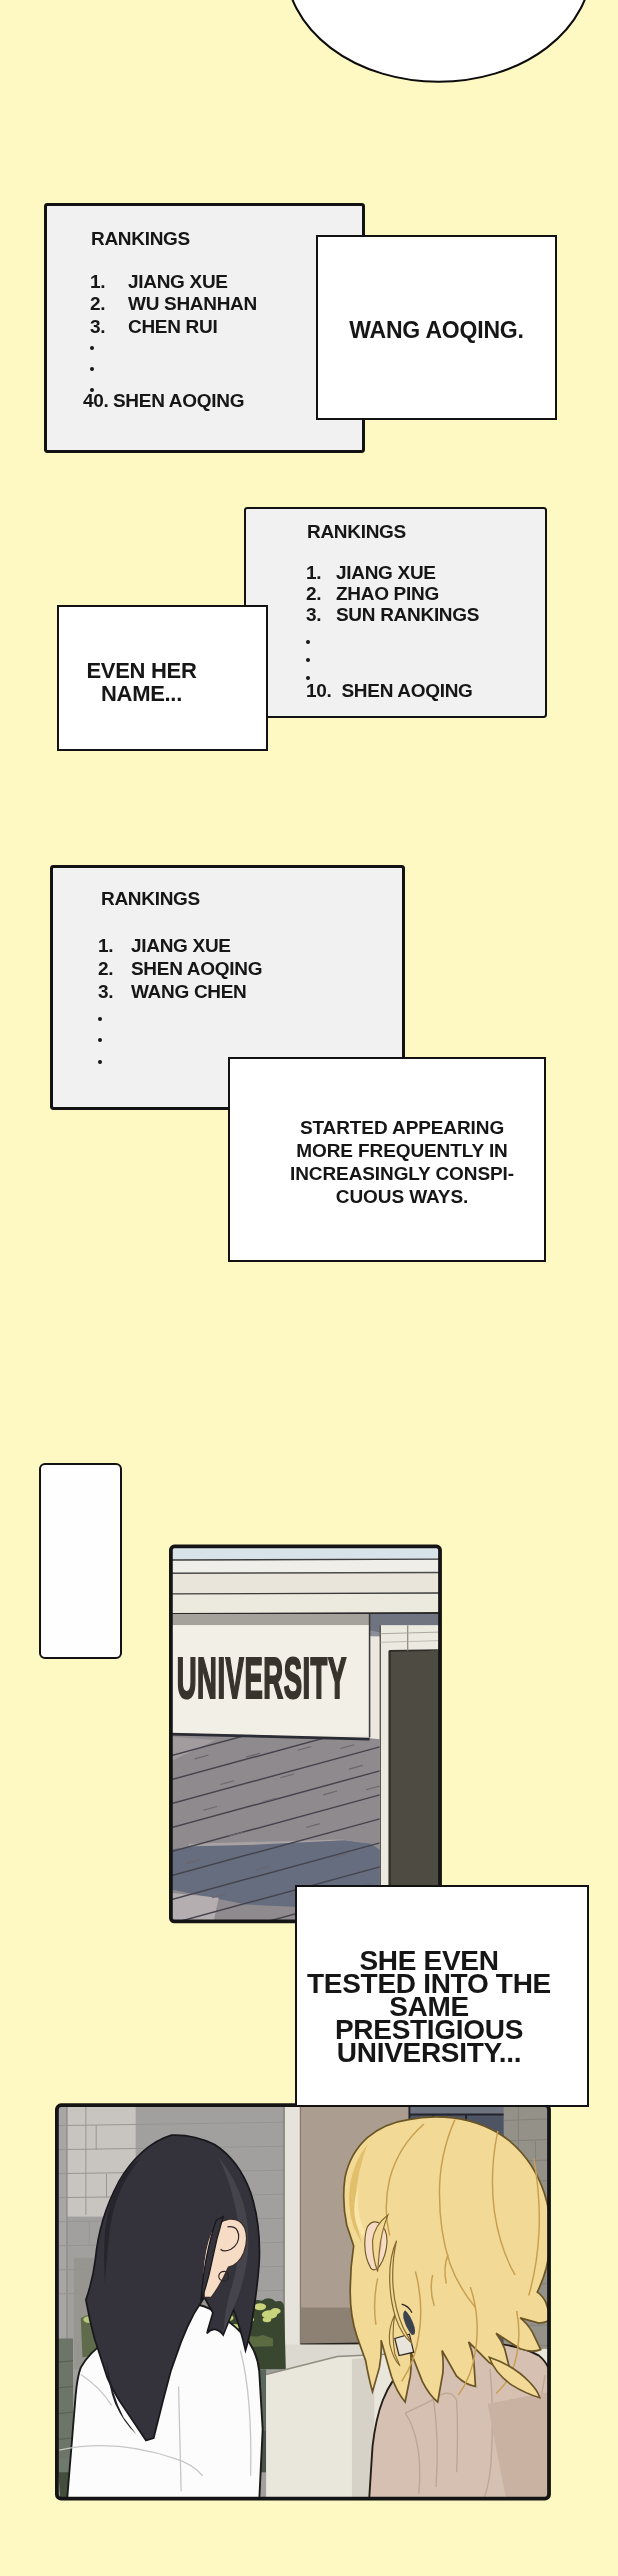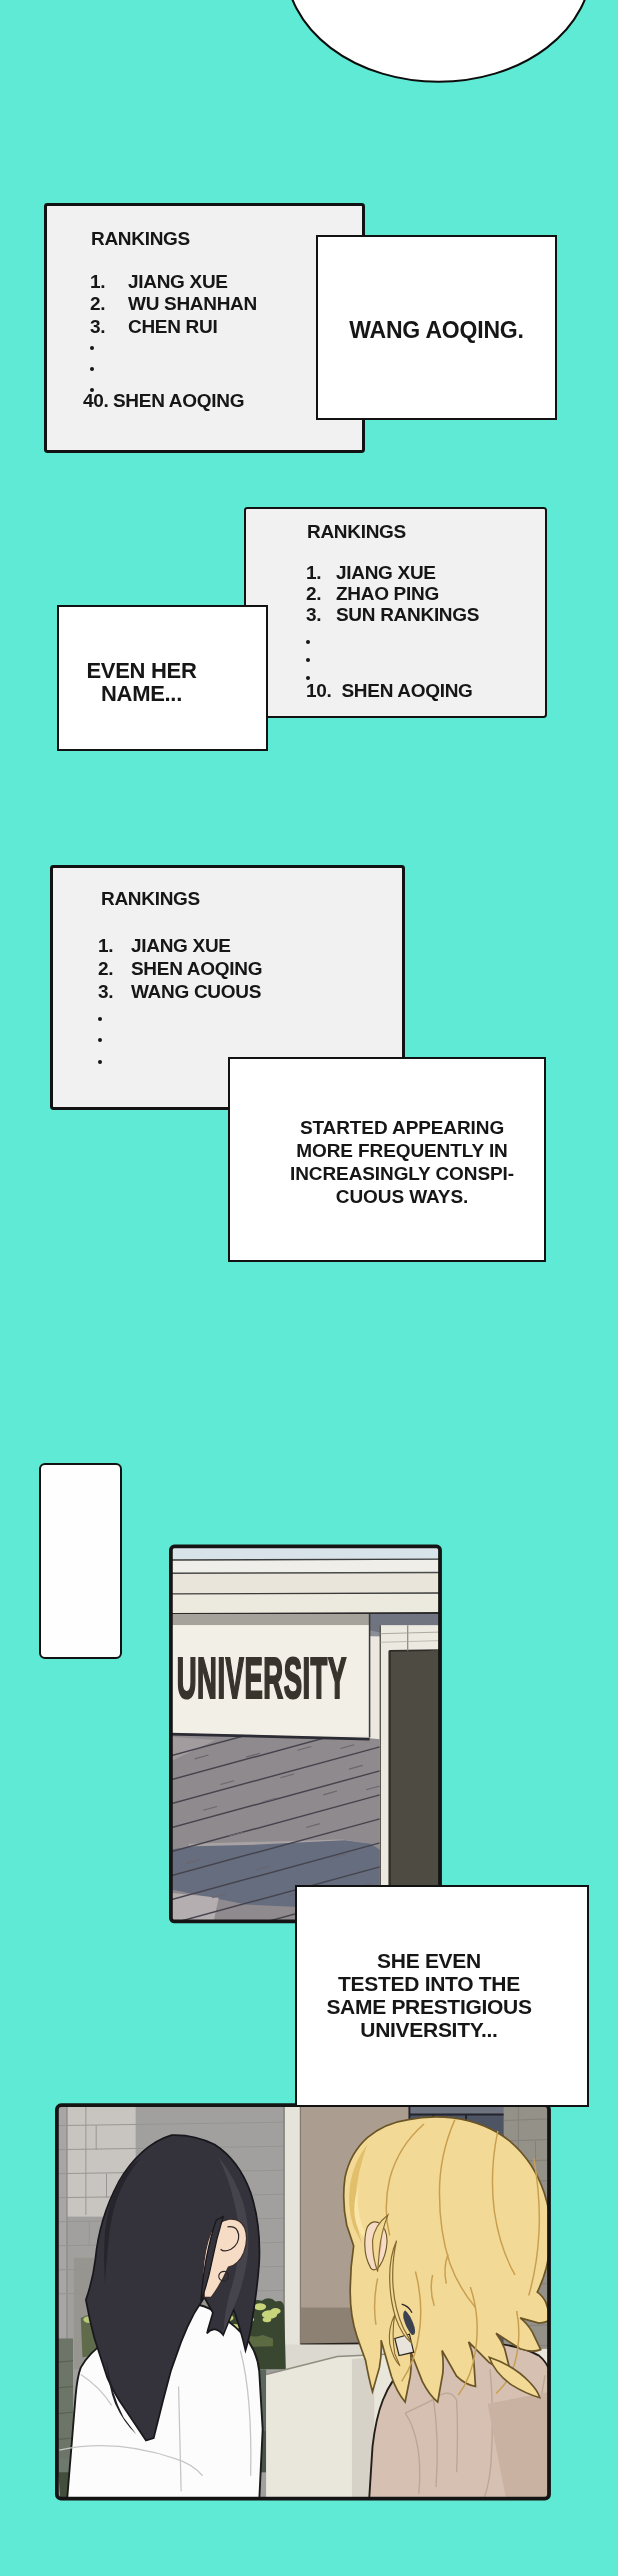--- a/index.html
+++ b/index.html
@@ -1,15 +1,15 @@
 <!DOCTYPE html>
 <html style="font-size:13.7px"><head><meta charset="utf-8">
 <style>
 html,body{margin:0;padding:0;}
-#page{position:relative;width:618px;height:2576px;background:#5eead4;overflow:hidden;font-family:"Liberation Sans",sans-serif;}
+#page{position:relative;width:618px;height:2576px;background:#fef9c3;overflow:hidden;font-family:"Liberation Sans",sans-serif;}
 .box{position:absolute;box-sizing:border-box;}
 .t{position:absolute;white-space:nowrap;font-weight:bold;color:#161616;line-height:1;}
 .ctr{position:absolute;text-align:center;font-weight:bold;color:#161616;}
 svg{position:absolute;display:block;}
 </style></head><body>
 <div id="page">
 <svg style="left:0;top:0" width="618" height="112" viewBox="0 0 720 130">
 <ellipse cx="511" cy="-40" rx="178" ry="135" fill="#ffffff" stroke="#0c0c0c" stroke-width="2.4"></ellipse>
 </svg>
 <div class="box" style="left:44px;top:203px;width:321px;height:250px;background:#f1f1f1;border:3px solid #121212;border-radius:3.4px;"></div>
@@ -41,21 +41,21 @@
     <div class="t" style="left:306px;top:681px;font-size:19px;letter-spacing:-0.3px;">10.&nbsp; SHEN AOQING</div>
     <div class="box" style="left:57px;top:605px;width:211px;height:146px;background:#ffffff;border:2px solid #121212;"></div>
 <div class="ctr" style="left:57px;top:659px;width:169px;font-size:22px;letter-spacing:-0.3px;line-height:23px;">EVEN HER<br>NAME...</div>
 <div class="box" style="left:50px;top:865px;width:355px;height:245px;background:#f1f1f1;border:3px solid #121212;border-radius:3.4px;"></div>
 <div class="t" style="left:101px;top:889px;font-size:19px;letter-spacing:-0.3px;">RANKINGS</div>
     <div class="t" style="left:98px;top:936px;font-size:19px;letter-spacing:-0.3px;">1.</div>
     <div class="t" style="left:131px;top:936px;font-size:19px;letter-spacing:-0.3px;">JIANG XUE</div>
     <div class="t" style="left:98px;top:959px;font-size:19px;letter-spacing:-0.3px;">2.</div>
     <div class="t" style="left:131px;top:959px;font-size:19px;letter-spacing:-0.3px;">SHEN AOQING</div>
     <div class="t" style="left:98px;top:982px;font-size:19px;letter-spacing:-0.3px;">3.</div>
-    <div class="t" style="left:131px;top:982px;font-size:19px;letter-spacing:-0.3px;">WANG CUOUS</div>
+    <div class="t" style="left:131px;top:982px;font-size:19px;letter-spacing:-0.3px;">WANG CHEN</div>
     <div style="position:absolute;left:98px;top:1017px;width:4.3px;height:4.3px;border-radius:50%;background:#161616"></div>
     <div style="position:absolute;left:98px;top:1038px;width:4.3px;height:4.3px;border-radius:50%;background:#161616"></div>
     <div style="position:absolute;left:98px;top:1060px;width:4.3px;height:4.3px;border-radius:50%;background:#161616"></div>
     <div class="box" style="left:228px;top:1057px;width:318px;height:205px;background:#ffffff;border:2px solid #121212;"></div>
 <div class="ctr" style="left:228px;top:1116px;width:348px;font-size:19px;letter-spacing:-0.1px;line-height:23px;">STARTED APPEARING<br>MORE FREQUENTLY IN<br>INCREASINGLY CONSPI-<br>CUOUS WAYS.</div>
 <div class="box" style="left:39px;top:1463px;width:83px;height:196px;background:#fefefe;border:2.9px solid #121212;border-radius:6px;"></div>
 <svg style="left:169px;top:1544px" width="273" height="380" viewBox="0 0 318.5 442">
 <defs>
         <clipPath id="uc">
           <rect x="2" y="2" width="314.5" height="438" rx="4"></rect>
@@ -273,14 +273,14 @@
 <path d="M364,144 Q369,136 377,139 Q387,145 387,161 Q386,178 378,190 Q372,197 368,192 Q361,180 361,164 Q361,152 364,144 Z" fill="#f6dcc5" stroke="#6b5526" stroke-width="1.3"></path>
 <path d="M373,153 Q380,153 381,162 Q381,172 376,181 L371,183 Q368,168 373,153 Z" fill="#edbcab"></path>
 <path d="M408,241 Q415,247 419,261 Q421,271 416,270 Q409,262 406,250 Q405,243 408,241 Z" fill="#3c4250"></path>
 <path d="M404,234 q8,2 12,10" fill="none" stroke="#2e2527" stroke-width="1.5"></path>
 <path d="M388,130 Q380,150 378,172 L376,196 Q370,180 370,160 Q372,142 388,130 Z" fill="#f2d995" stroke="#85682f" stroke-width="1.4"></path>
 <path d="M398,160 Q392,186 394,214 Q396,240 406,262 L416,280 Q404,270 397,250 Q390,228 390,202 Q390,178 398,160 Z" fill="#f2d995" stroke="#85682f" stroke-width="1.4"></path>
 </g>
 <rect x="2.2" y="2.2" width="573.5" height="458.5" rx="5" fill="none" stroke="#141414" stroke-width="4.4"></rect>
 </svg>
 <div class="box" style="left:295px;top:1885px;width:294px;height:222px;background:#ffffff;border:2px solid #121212;border-bottom-width:2.6px;"></div>
-<div class="ctr" style="left:295px;top:1949px;width:268px;font-size:21px;letter-spacing:-0.3px;line-height:23px;">SHE EVEN<br>TESTED INTO THE<br>SAME PRESTIGIOUS<br>UNIVERSITY...</div>
+<div class="ctr" style="left:295px;top:1949px;width:268px;font-size:28px;letter-spacing:-0.3px;line-height:23px;">SHE EVEN<br>TESTED INTO THE<br>SAME PRESTIGIOUS<br>UNIVERSITY...</div>
 </div>
 
 </body></html>

